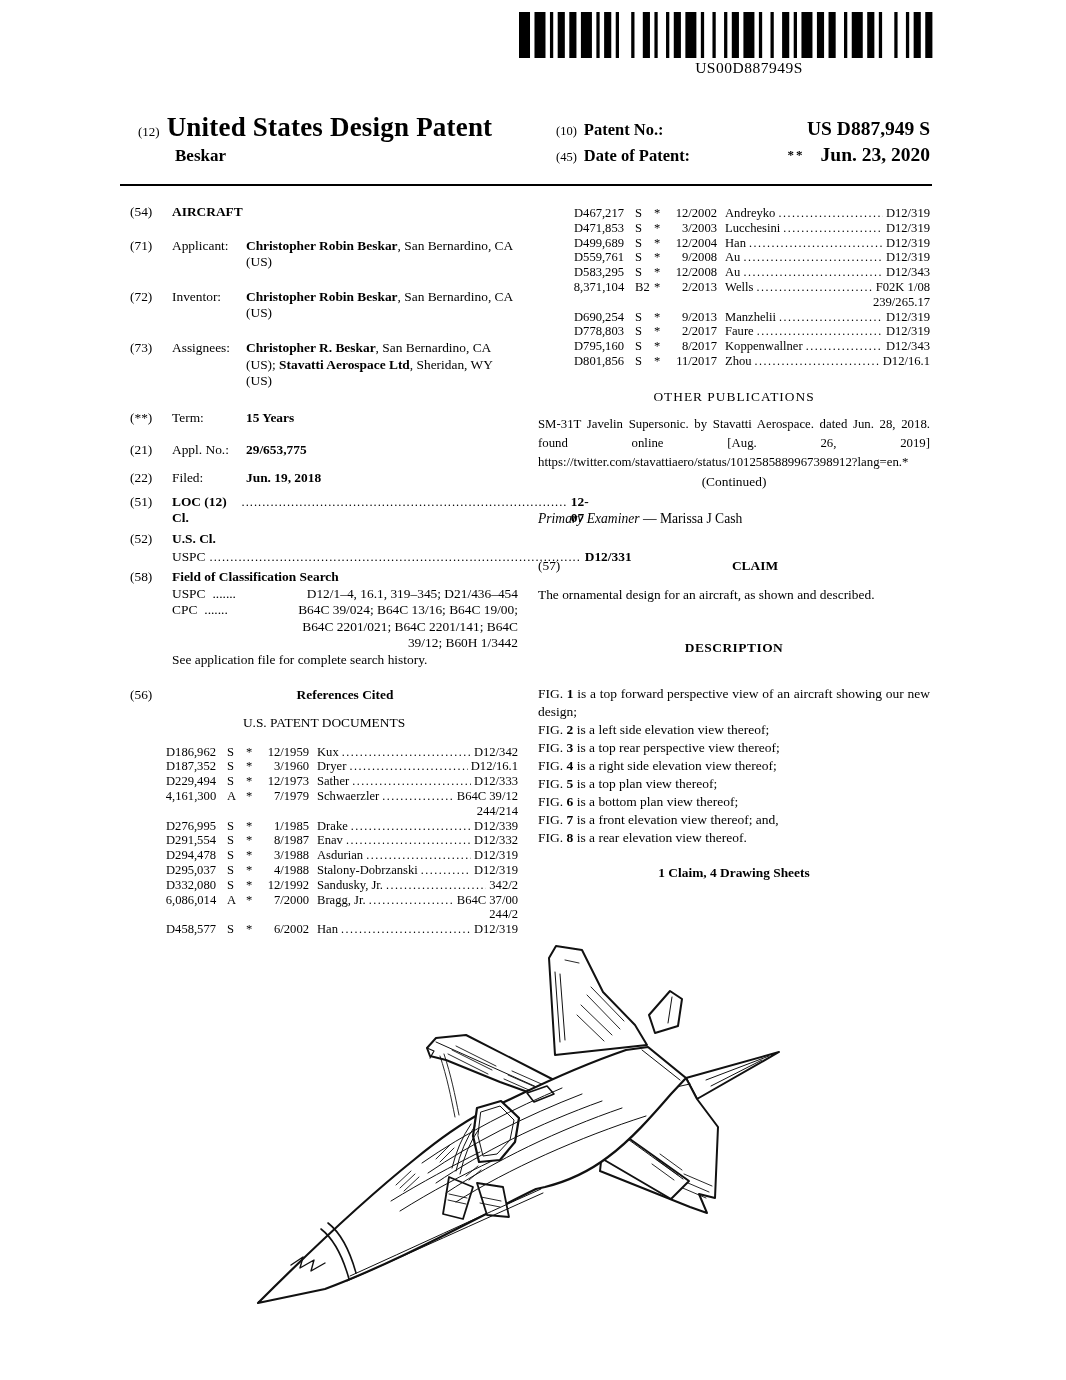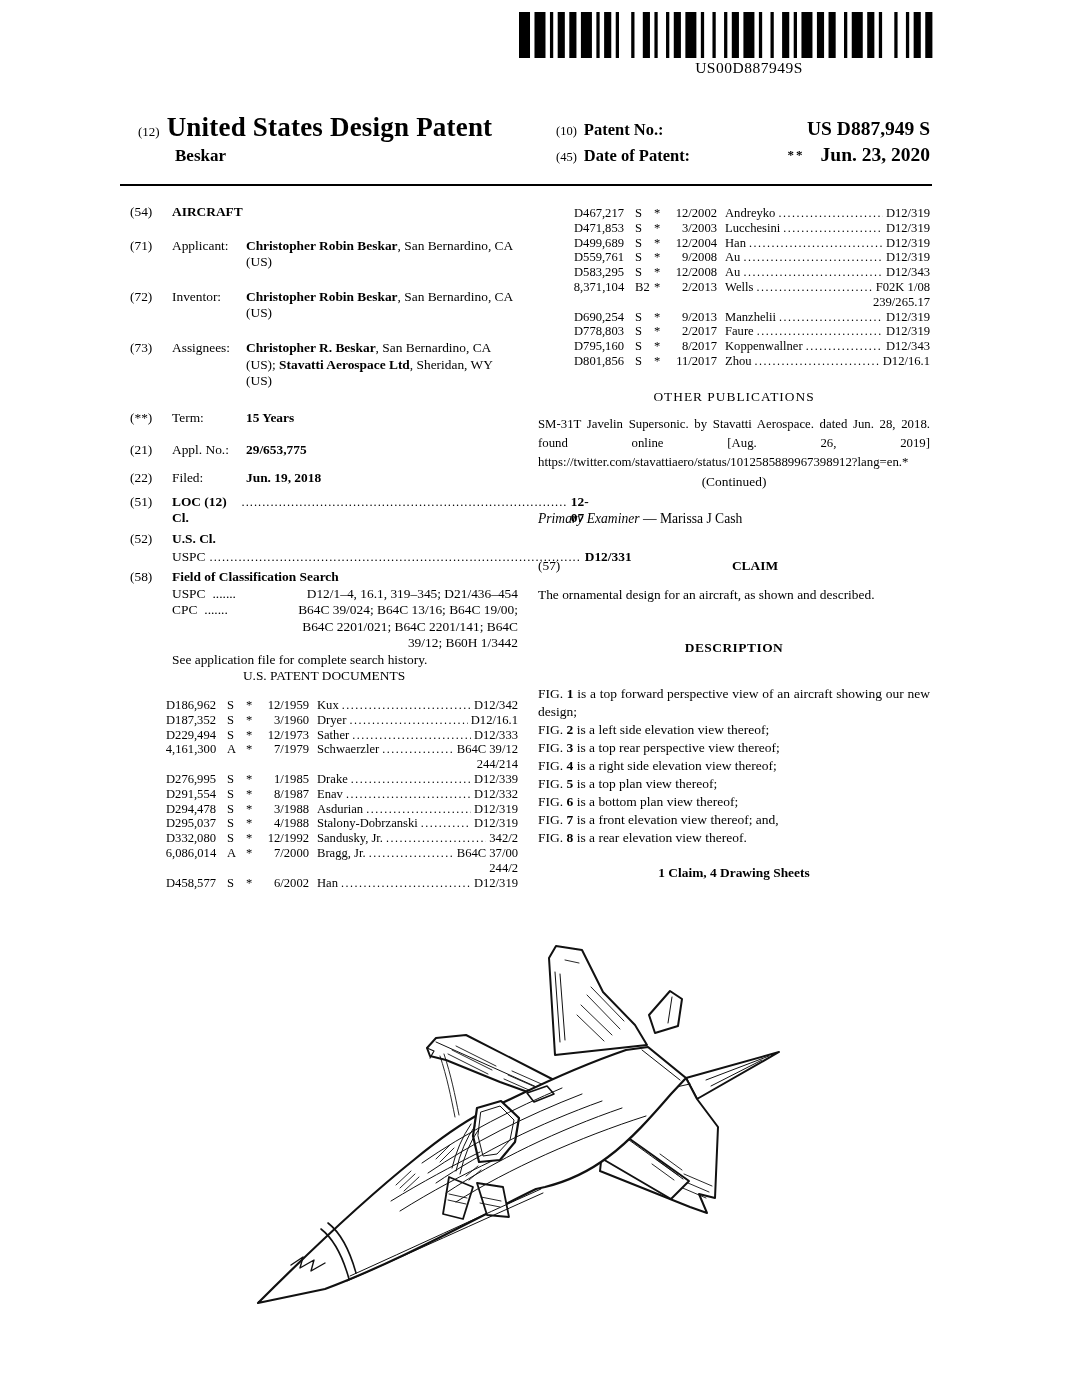--- a/index.html
+++ b/index.html
@@ -209,20 +209,24 @@
     </div>
     <div class="f58-line">
       <span class="f58-lab">CPC</span>
       <span class="f58-dots">.......</span>
       <span class="f58-text">B64C 39/024; B64C 13/16; B64C 19/00;</span>
     </div>
     <div class="right-align">B64C 2201/021; B64C 2201/141; B64C</div>
     <div class="right-align">39/12; B60H 1/3442</div>
     <div style="margin-left:42px;">See application file for complete search history.</div>
 
+    <div class="fld center-title" style="margin-top:19px;margin-bottom:11px;">
+      <span class="fnum">(56)</span>
+      <span class="ct-rest b">References Cited</span>
+    </div>
     <div class="col-center">U.S. PATENT DOCUMENTS</div>
     <div class="cits">
         <div class="cit-row">
           <span class="c-no">D186,962</span>
           <span class="c-kind">S</span>
           <span class="c-star">*</span>
           <span class="c-date">12/1959</span>
           <span class="c-name">Kux</span>
           <span class="c-dots"></span>
           <span class="c-cls">D12/342</span>

